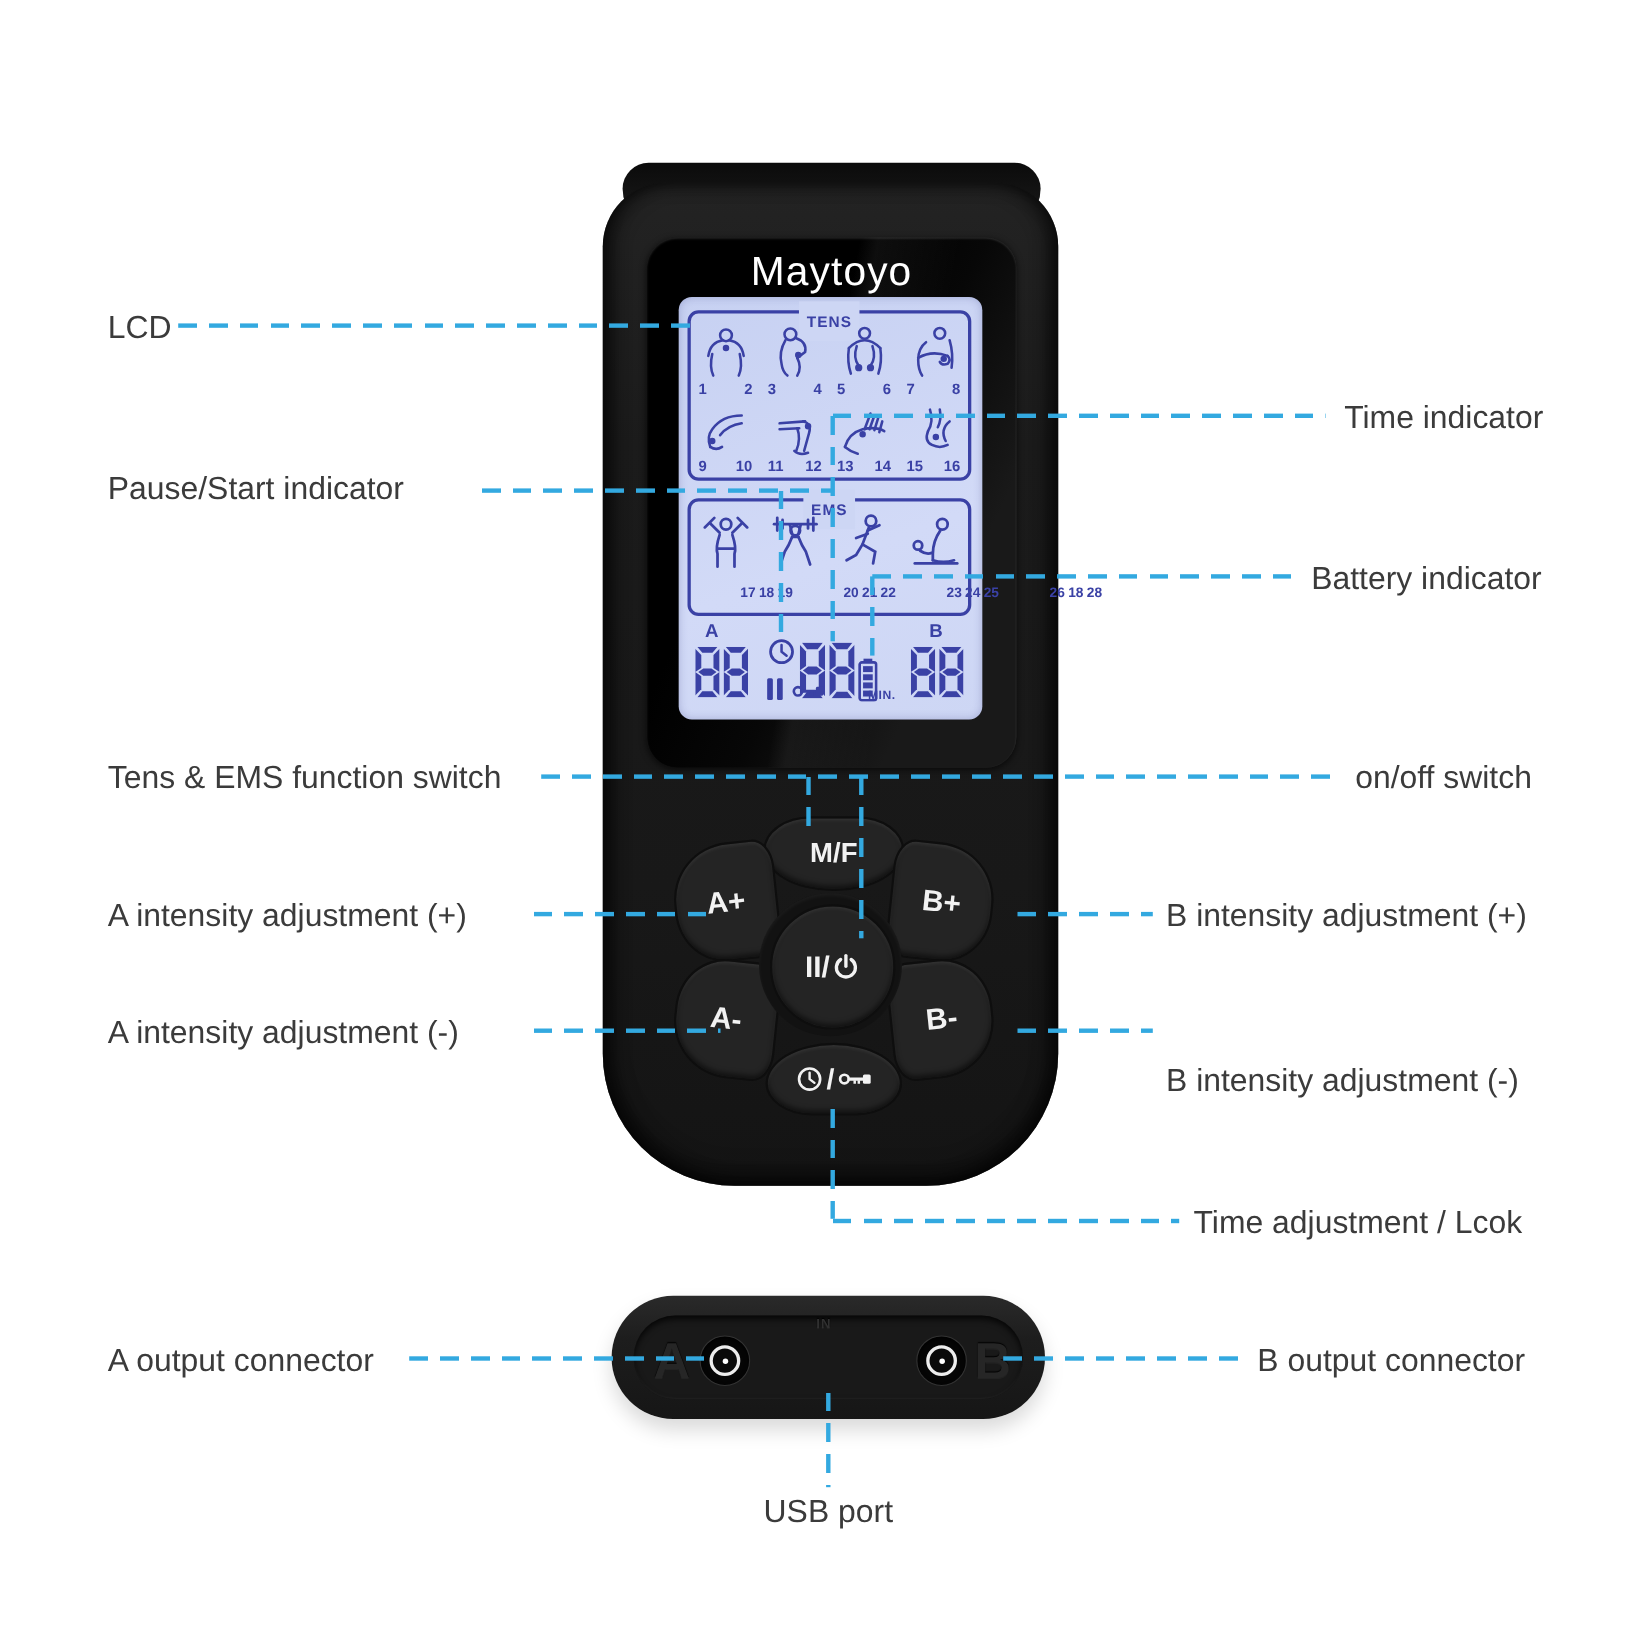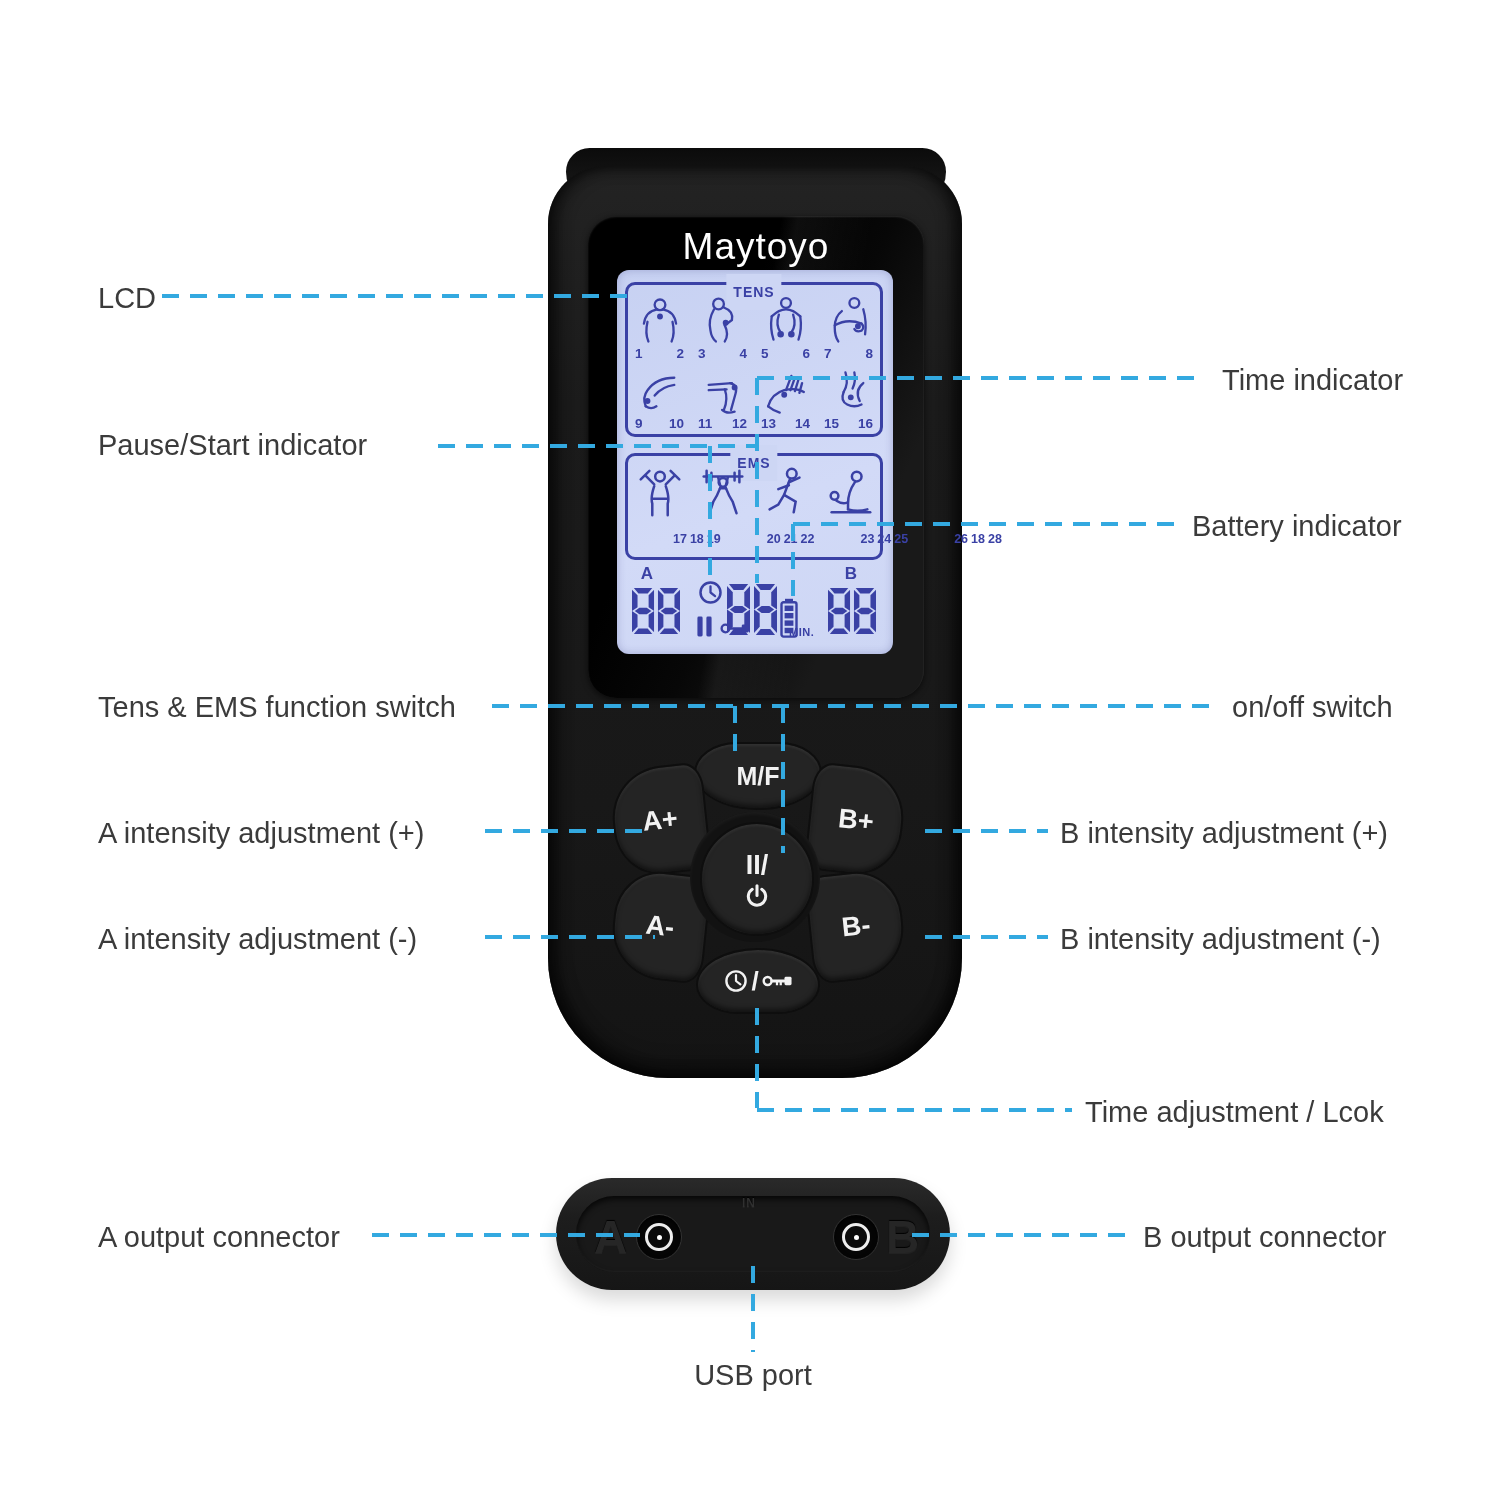--- a/index.html
+++ b/index.html
@@ -49,21 +49,21 @@
        box-shadow:inset 0 2px 3px rgba(255,255,255,.07),inset 0 -3px 5px rgba(0,0,0,.5);
        display:flex;align-items:center;justify-content:center;
        color:#f2f2f2;font-weight:bold;font-size:27px;}
   .btn-mf{left:694px;top:742px;width:124px;height:64px;border-radius:34% 34% 50% 50%/46% 46% 56% 56%;font-size:25px;}
   .btn-aplus{left:613px;top:766px;width:90px;height:104px;border-radius:56% 20% 20% 48%/48% 24% 26% 44%;transform:rotate(-6deg);}
   .btn-bplus{left:809px;top:766px;width:90px;height:104px;border-radius:20% 56% 48% 20%/24% 48% 44% 26%;transform:rotate(6deg);}
   .btn-aminus{left:613px;top:872px;width:90px;height:104px;border-radius:48% 20% 20% 56%/44% 26% 24% 48%;transform:rotate(6deg);}
   .btn-bminus{left:809px;top:872px;width:90px;height:104px;border-radius:20% 48% 56% 20%/26% 44% 48% 24%;transform:rotate(-6deg);}
   .btn-ring{position:absolute;left:690px;top:812px;width:130px;height:130px;border-radius:50%;z-index:4;
             background:#121212;box-shadow:inset 0 2px 4px rgba(255,255,255,.05);}
-  .btn-center{left:700px;top:822px;width:110px;height:110px;border-radius:50%;gap:2px;flex-direction:column;}
+  .btn-center{left:700px;top:822px;width:110px;height:110px;border-radius:50%;gap:2px;}
   .btn-timer{left:696px;top:948px;width:120px;height:62px;border-radius:50% 50% 34% 34%/56% 56% 44% 44%;gap:3px;font-size:26px;}
   .btn-glyph{display:inline-block;vertical-align:middle;}
   
   .pill{position:absolute;left:556px;top:1178px;width:394px;height:112px;border-radius:56px;z-index:2;
         background:linear-gradient(180deg,#2a2a2a,#1d1d1d 35%,#161616);
         box-shadow:0 10px 18px rgba(0,0,0,.15);}
   .pill-inner{position:absolute;left:20px;top:18px;width:354px;height:76px;border-radius:40px;
         background:#191919;box-shadow:inset 0 3px 6px rgba(0,0,0,.8),inset 0 -1px 2px rgba(255,255,255,.05);}
   .port-letter{position:absolute;font-size:46px;font-weight:bold;color:#262626;
         text-shadow:0 -1px 1px #000,0 1px 1px rgba(255,255,255,.05);}
@@ -242,21 +242,21 @@
   <div class="callout-label" style="left:98px;top:428px">Pause/Start indicator</div>
   <div class="callout-label" style="left:98px;top:816px">A intensity adjustment (+)</div>
   <div class="callout-label" style="left:98px;top:690px">Tens &amp; EMS function switch</div>
   <div class="callout-label" style="left:98px;top:922px">A intensity adjustment (-)</div>
   <div class="callout-label" style="left:98px;top:1220px">A output connector</div>
 
   <div class="callout-label" style="left:1222px;top:363px">Time indicator</div>
   <div class="callout-label" style="left:1192px;top:509px">Battery indicator</div>
   <div class="callout-label" style="left:1232px;top:690px">on/off switch</div>
   <div class="callout-label" style="left:1060px;top:816px">B intensity adjustment (+)</div>
-  <div class="callout-label" style="left:1060px;top:922px">B intensity adjustment (-)</div>
+  <div class="callout-label" style="left:1060px;top:966px">B intensity adjustment (-)</div>
   <div class="callout-label" style="left:1085px;top:1095px">Time adjustment / Lcok</div>
   <div class="callout-label" style="left:1143px;top:1220px">B output connector</div>
   <div class="callout-label" style="left:688px;top:1358px;width:130px;text-align:center">USB port</div>
 
   <div class="hline" style="left:162px;top:294px;width:468px"></div>
   <div class="hline" style="left:438px;top:444px;width:320px"></div>
   <div class="vline" style="left:708px;top:446px;height:130px"></div>
   <div class="hline" style="left:757px;top:376px;width:448px"></div>
   <div class="vline" style="left:755px;top:378px;height:205px"></div>
   <div class="hline" style="left:793px;top:522px;width:388px"></div>

